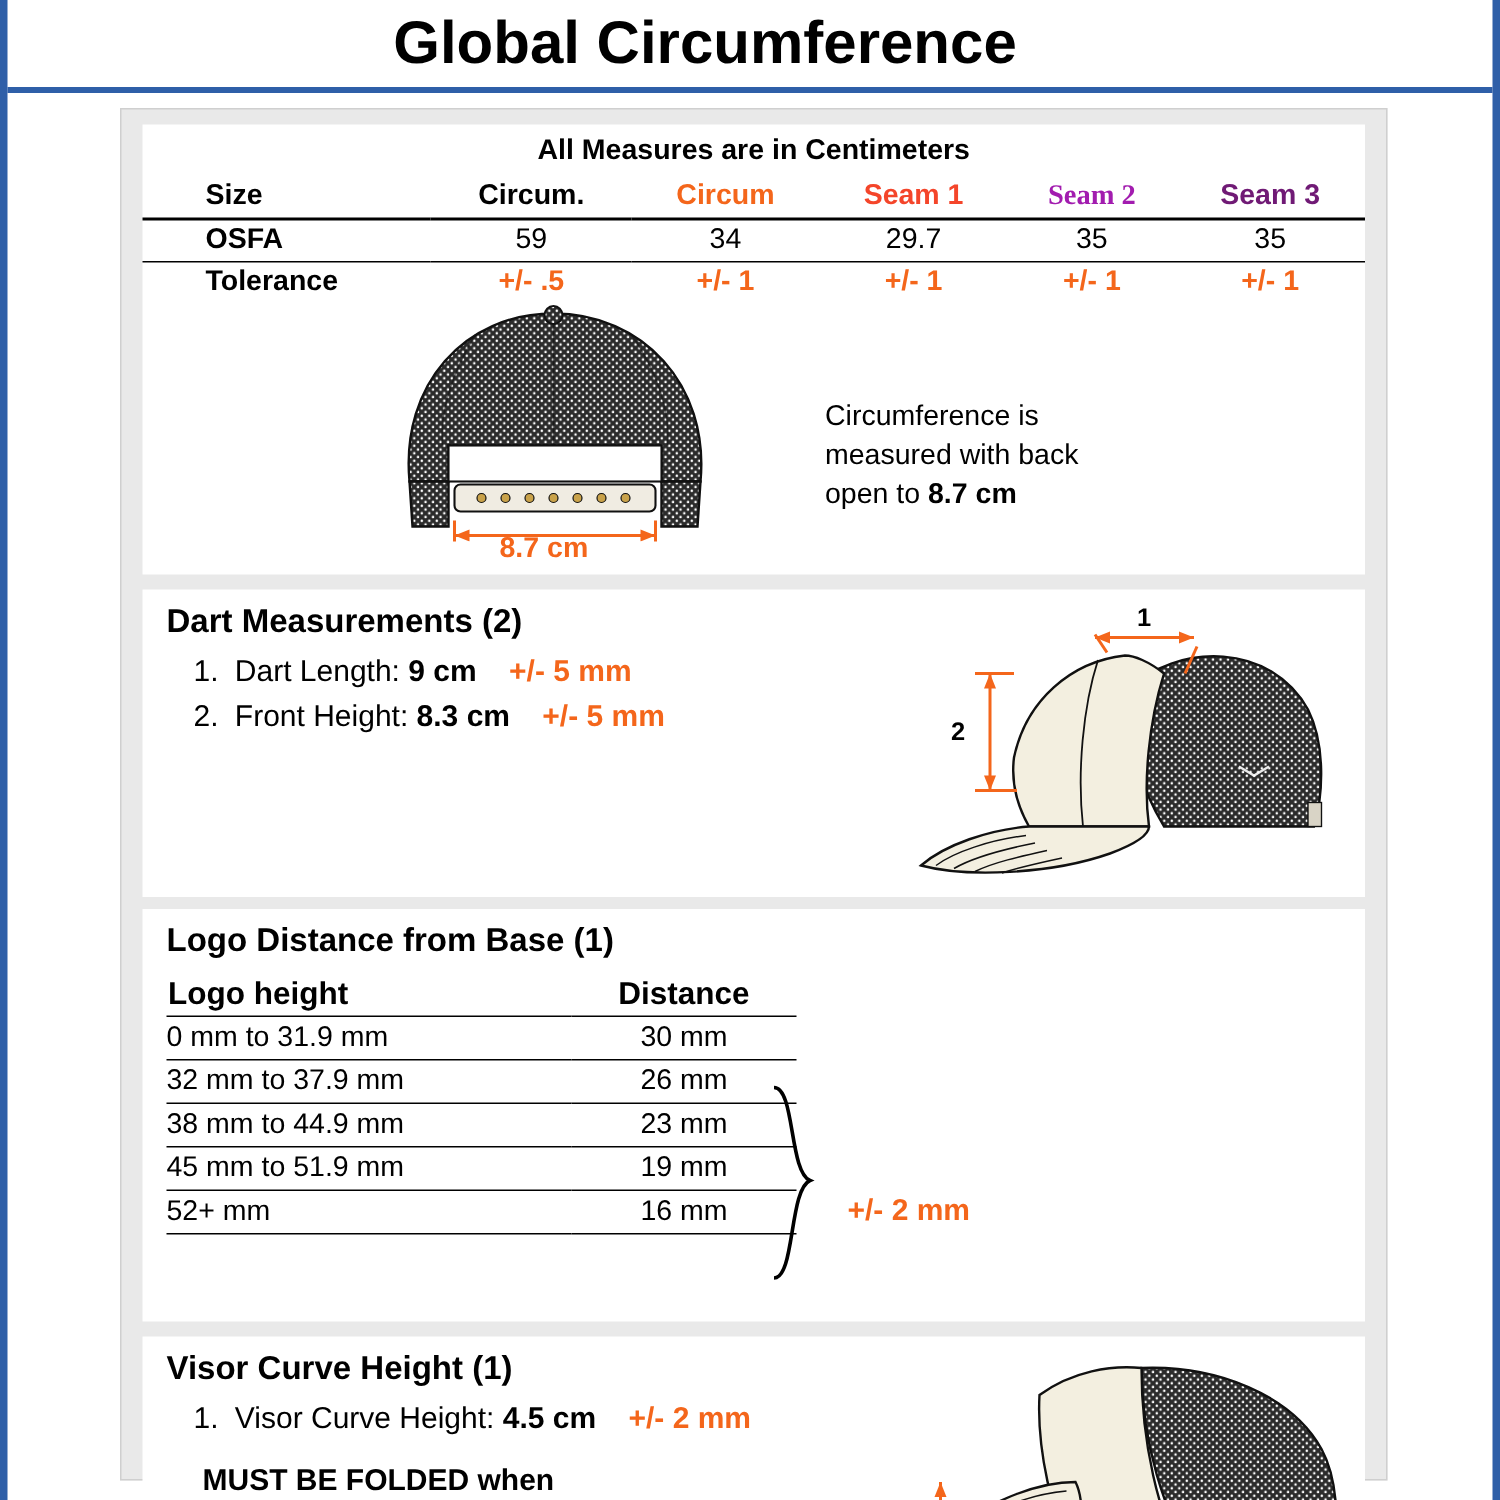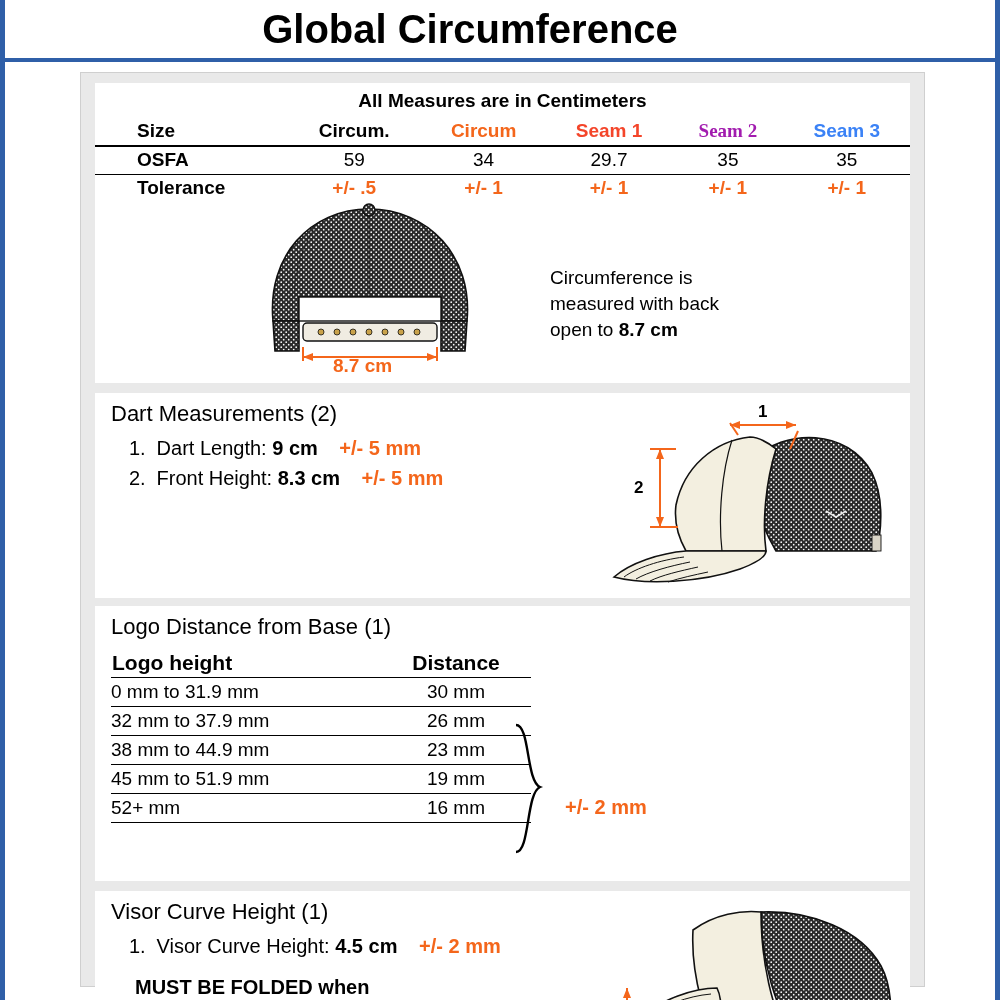--- a/index.html
+++ b/index.html
@@ -82,21 +82,21 @@
     padding-left: 42px;
     width: 150px;
   }
   table.size-table tr.head-row th { border-bottom: none; }
   table.size-table tr.osfa-row td { border-top: 2px solid #000; font-weight: normal; }
   table.size-table tr.osfa-row td.lbl { font-weight: bold; }
   table.size-table tr.tol-row td { border-top: 1px solid #000; }
   .c-orange { color: #f4661b; }
   .c-red    { color: #f4452a; }
   .c-green  { color: #a21caf; font-family: Liberation Serif, serif; }
-  .c-blue   { color: #3b82f6; }
+  .c-blue   { color: #701a75; }
 
   .circum-text {
     position: absolute;
     left: 455px;
     top: 182px;
     width: 300px;
     font-size: 19px;
     line-height: 26px;
   }
   .circum-text b { font-weight: bold; }
@@ -107,21 +107,21 @@
     top: 272px;
     font-size: 19px;
     font-weight: bold;
     color: #f4661b;
   }
 
   
   #panel-dart { top: 320px; height: 205px; }
   .panel-title {
     font-size: 22px;
-    font-weight: normal;
+    font-weight: bold;
     padding: 8px 0 0 16px;
   }
   .bullet-list {
     margin: 6px 0 0 0;
     padding: 0 0 0 34px;
     list-style: none;
     font-size: 20px;
     line-height: 30px;
   }
   .bullet-list li { white-space: nowrap; }

